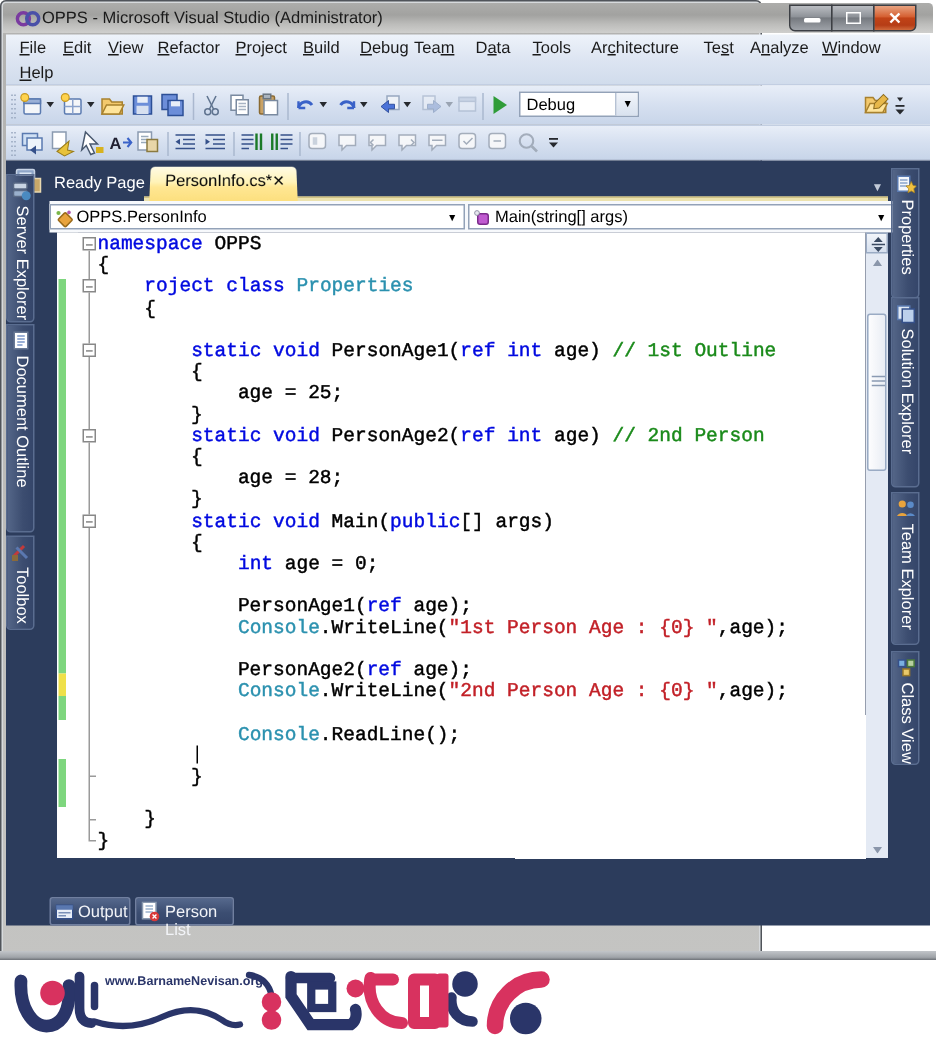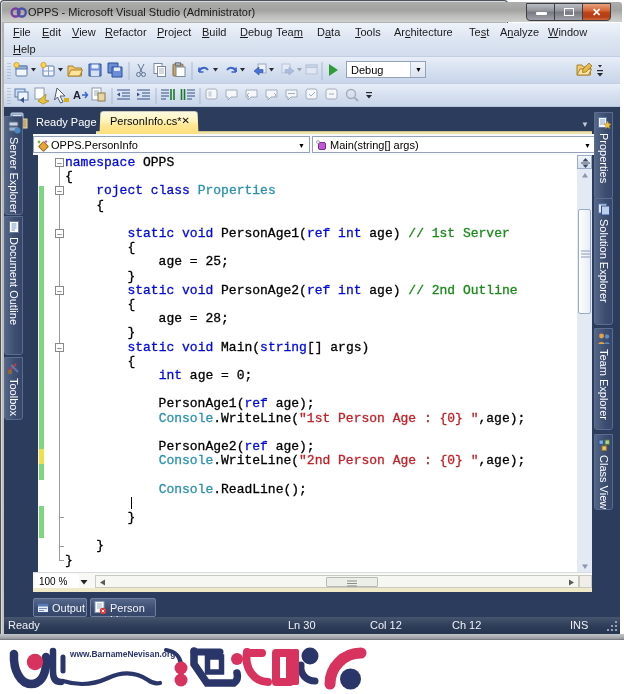--- a/index.html
+++ b/index.html
@@ -480,29 +480,29 @@
           </svg>
         <span class="vtext" style="top:20px">Class View</span>
       </div>
       <div id="editor">
         <div id="margin"></div>
         <div id="code"><span class="kw">namespace</span> OPPS
 {
     <span class="kw">roject</span> <span class="kw">class</span> <span class="ty">Properties</span>
     {
 
-        <span class="kw">static</span> <span class="kw">void</span> PersonAge1(<span class="kw">ref</span> <span class="kw">int</span> age) <span class="cm">// 1st Server</span>
+        <span class="kw">static</span> <span class="kw">void</span> PersonAge1(<span class="kw">ref</span> <span class="kw">int</span> age) <span class="cm">// 1st Outline</span>
         {
             age = 25;
         }
-        <span class="kw">static</span> <span class="kw">void</span> PersonAge2(<span class="kw">ref</span> <span class="kw">int</span> age) <span class="cm">// 2nd Outline</span>
+        <span class="kw">static</span> <span class="kw">void</span> PersonAge2(<span class="kw">ref</span> <span class="kw">int</span> age) <span class="cm">// 2nd Person</span>
         {
             age = 28;
         }
-        <span class="kw">static</span> <span class="kw">void</span> Main(<span class="kw">string</span>[] args)
+        <span class="kw">static</span> <span class="kw">void</span> Main(<span class="kw">public</span>[] args)
         {
             <span class="kw">int</span> age = 0;
 
             PersonAge1(<span class="kw">ref</span> age);
             <span class="ty">Console</span>.WriteLine(<span class="st">"1st Person Age : {0} "</span>,age);
 
             PersonAge2(<span class="kw">ref</span> age);
             <span class="ty">Console</span>.WriteLine(<span class="st">"2nd Person Age : {0} "</span>,age);
 
             <span class="ty">Console</span>.ReadLine();
@@ -546,47 +546,20 @@
                 <line x1="0" y1="7" x2="9" y2="7"></line>
               </g>
             </svg>
         </div>
         <div class="abs" style="left:0;top:405px;width:15px;height:12px">
             <svg class="abs" style="left:5px;top:4px" width="6" height="5">
               <path d="M3 5 l3 -4.4 h-6 z" fill="#8a96aa"></path>
             </svg>
           </div>
       </div>
-      <div id="hsbrow">
-        <div class="abs" style="left:2px;top:1px;width:44px;height:15px;background:#fff;font-size:10px;color:#000">
-            <span class="abs" style="left:4px;top:2px">100 %</span>
-          </div>
-        <svg class="abs" style="left:47px;top:6px" width="8" height="6">
-            <path d="M0.5 1 L7.5 1 L4 5.5 z" fill="#222"></path>
-          </svg>
-        <div class="abs" style="left:62px;top:2px;width:484px;height:13px;background:#f6f6f2;border:1px solid #c8cac4">
-          <svg class="abs" style="left:3px;top:3px" width="6" height="7">
-              <path d="M6 0.5 L1 3.5 L6 6.5 z" fill="#5a5a55"></path>
-            </svg>
-          <div class="abs" style="left:230px;top:1px;width:52px;height:10px;background:#eceee8;border:1px solid #b8bab2;border-radius:1px">
-            <svg class="abs" style="left:20px;top:2px" width="10" height="7">
-                <g stroke="#8a8c86">
-                  <line x1="0" y1="1" x2="10" y2="1"></line>
-                  <line x1="0" y1="3.5" x2="10" y2="3.5"></line>
-                  <line x1="0" y1="6" x2="10" y2="6"></line>
-                </g>
-              </svg>
-          </div>
-          <svg class="abs" style="right:3px;top:3px" width="6" height="7">
-              <path d="M0 0.5 L5 3.5 L0 6.5 z" fill="#5a5a55"></path>
-            </svg>
-        </div>
-        <div class="abs" style="left:546px;top:2px;width:13px;height:13px;background:#f0eee6;border:1px solid #c8cac4"></div>
-        <div class="abs" style="left:0;top:15px;width:559px;height:4px;background:#efe9c8"></div>
-      </div>
       <div id="outrow">
         <div class="btab" style="left:29px;width:54px">
           <svg class="abs" style="left:3px;top:3px" width="12" height="12" viewBox="0 0 12 12">
               <rect x="0.5" y="1.5" width="11" height="9" fill="#e8eef8" stroke="#35508a"></rect>
               <rect x="0.5" y="1.5" width="11" height="3" fill="#5a78b0"></rect>
               <g stroke="#7a90b8">
                 <line x1="2" y1="6.5" x2="10" y2="6.5"></line>
                 <line x1="2" y1="8.5" x2="7" y2="8.5"></line>
               </g>
             </svg>
@@ -601,37 +574,20 @@
                 <line x1="3" y1="7" x2="8" y2="7"></line>
               </g>
               <circle cx="9" cy="10" r="3.2" fill="#d83838"></circle>
               <path d="M7.7 8.7 l2.6 2.6 M10.3 8.7 l-2.6 2.6" stroke="#fff" stroke-width="0.9"></path>
             </svg>
           <span class="abs" style="left:19px;top:3px">Person List</span>
         </div>
       </div>
     </div>
 
-    <div id="status">
-      <span class="abs" style="left:4px;top:2px">Ready</span>
-      <span class="abs" style="left:284px;top:2px">Ln 30</span>
-      <span class="abs" style="left:366px;top:2px">Col 12</span>
-      <span class="abs" style="left:448px;top:2px">Ch 12</span>
-      <span class="abs" style="left:566px;top:2px">INS</span>
-      <svg class="abs" style="right:2px;bottom:2px" width="13" height="13" viewBox="0 0 13 13">
-        <g fill="#aebacd">
-            <circle cx="11" cy="3" r="1.1"></circle>
-            <circle cx="7" cy="7" r="1.1"></circle>
-            <circle cx="11" cy="7" r="1.1"></circle>
-            <circle cx="3" cy="11" r="1.1"></circle>
-            <circle cx="7" cy="11" r="1.1"></circle>
-            <circle cx="11" cy="11" r="1.1"></circle>
-          </g>
-      </svg>
-    </div>
   </div>
   <div id="winbot"></div>
   <div id="logo">
     <svg width="624" height="54" viewBox="0 0 624 54">
       <text x="70" y="16.5" font-family="Liberation Sans" font-size="8.4" font-weight="bold" fill="#2a3569">www.BarnameNevisan.org</text>
       <g fill="none" stroke="#2a3569" stroke-linecap="round">
         <path d="M14 14 c-1 17 7 30 17 30 c9 0 14 -8 15 -19 v-8" stroke-width="8.5"></path>
         <path d="M53 11 v21 c0 7 3 10 8 10" stroke-width="6.5"></path>
         <path d="M63 17 v14" stroke-width="5"></path>
         <path d="M63 41 c16 5 30 4 45 -3 c15 -7 28 -6 40 2 c4 3 8 4 12 3" stroke-width="4.2"></path>

